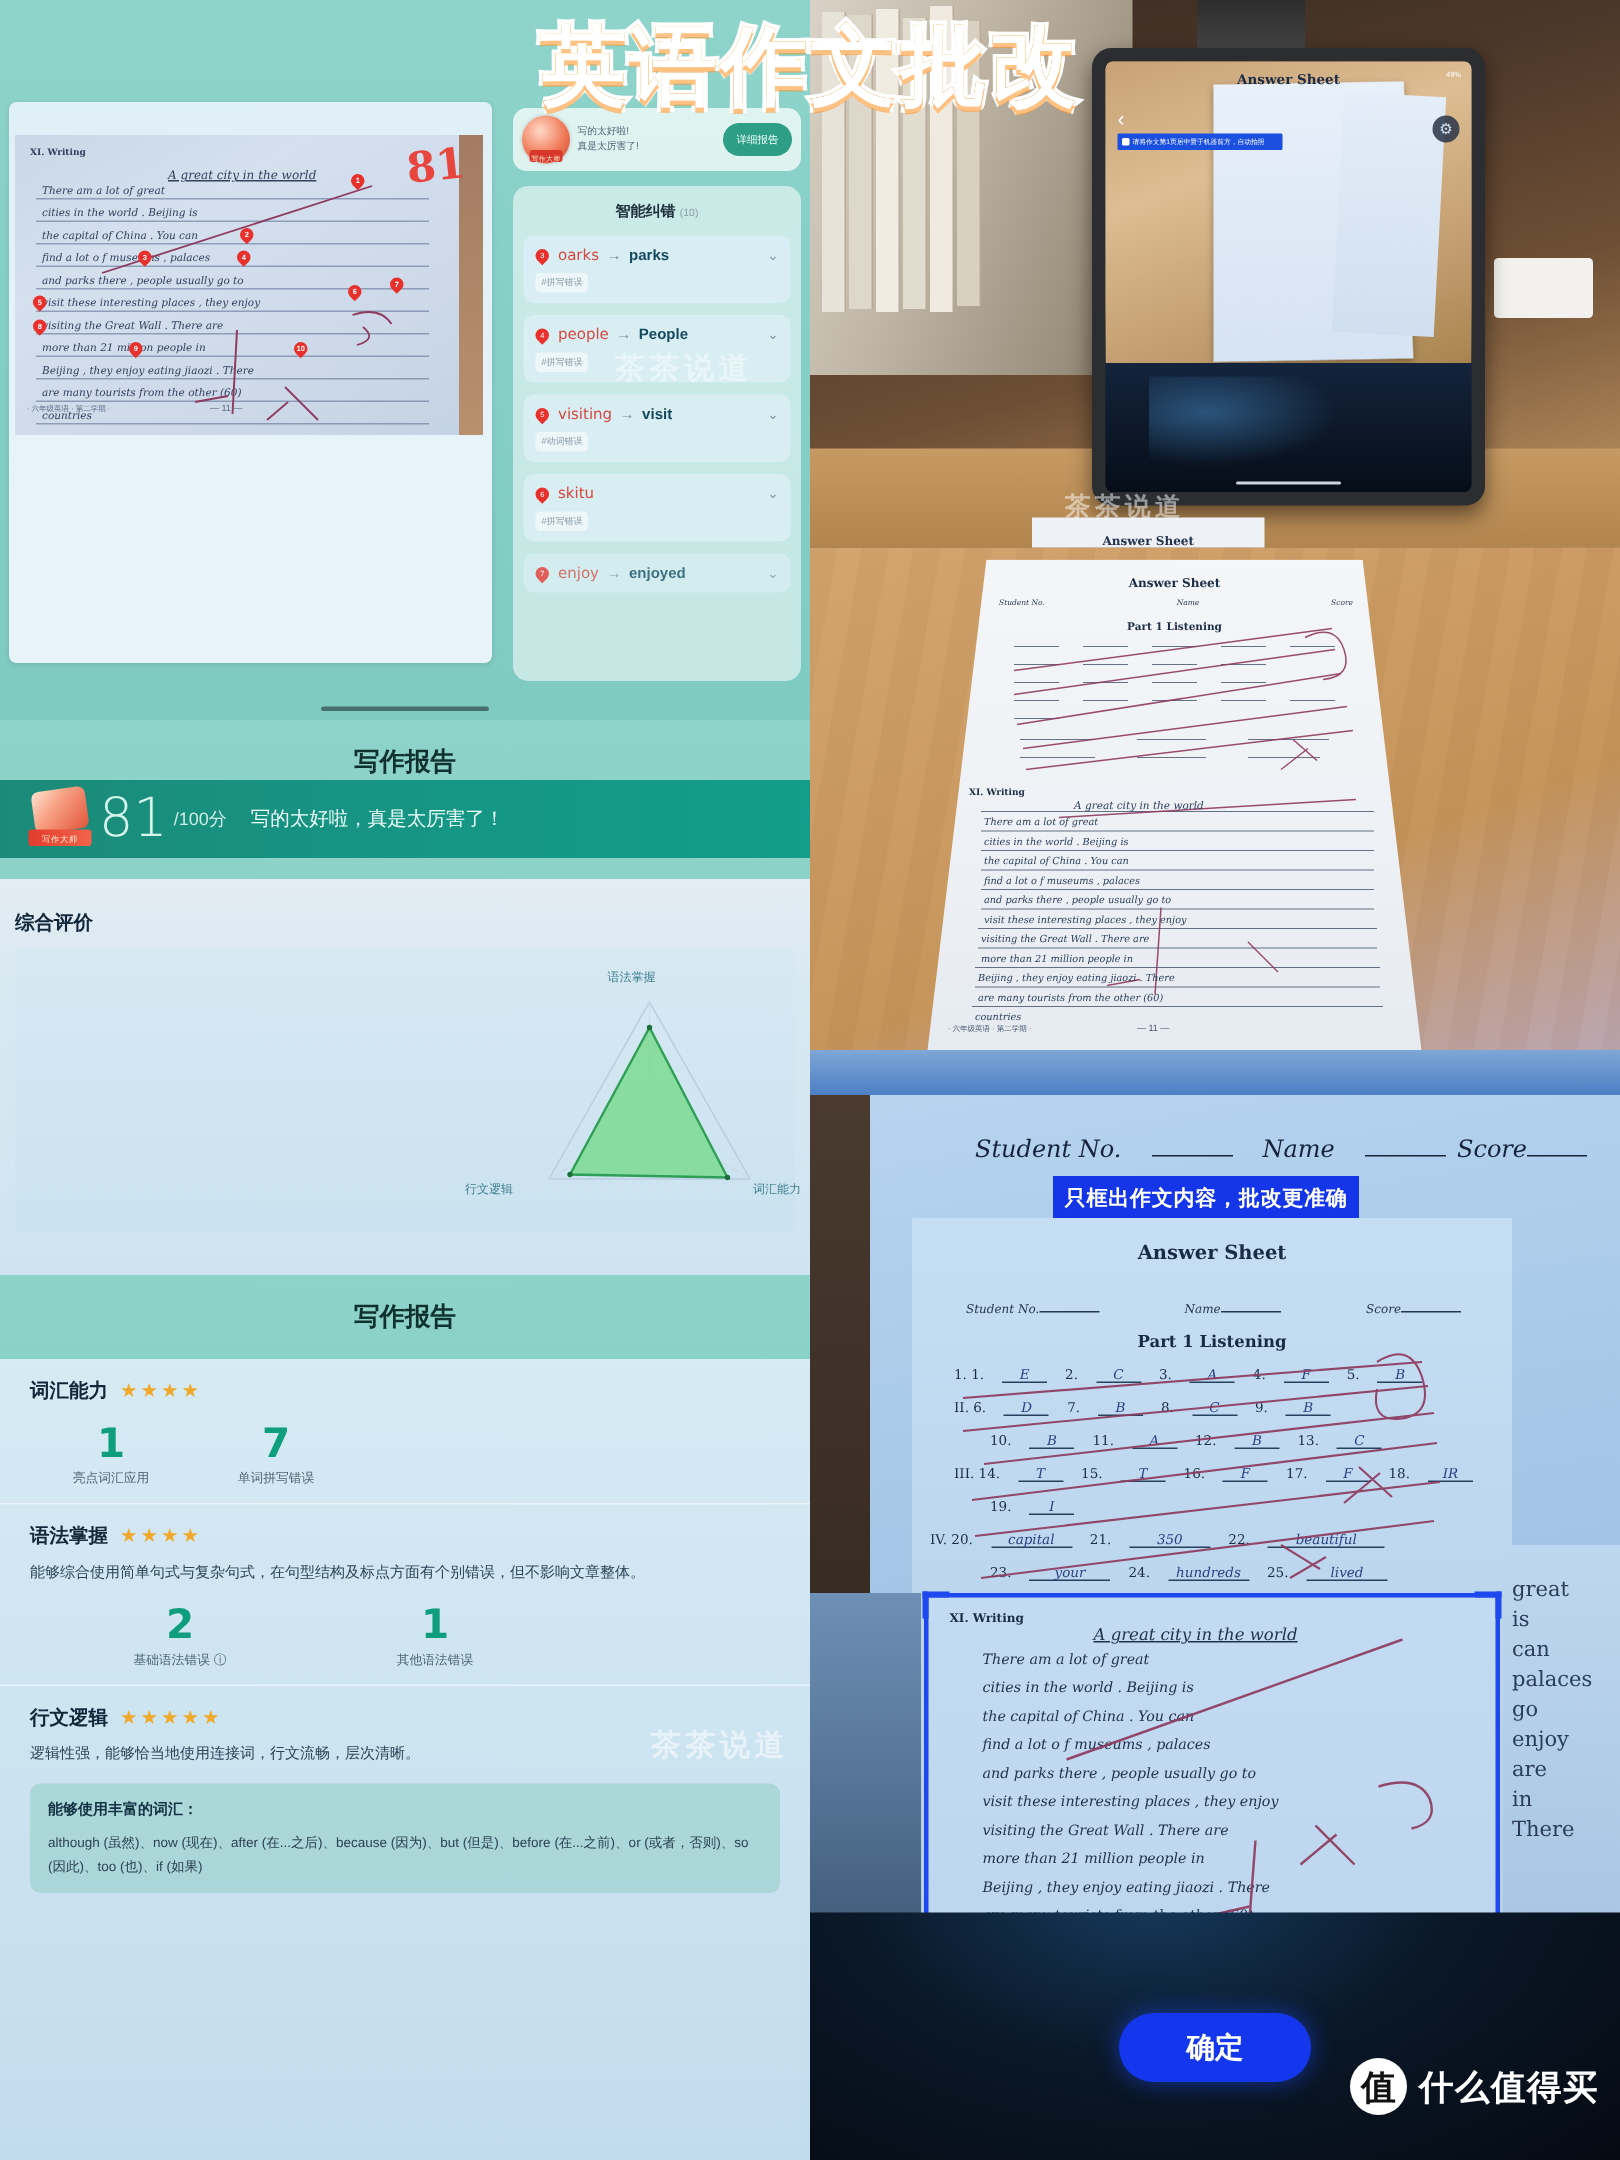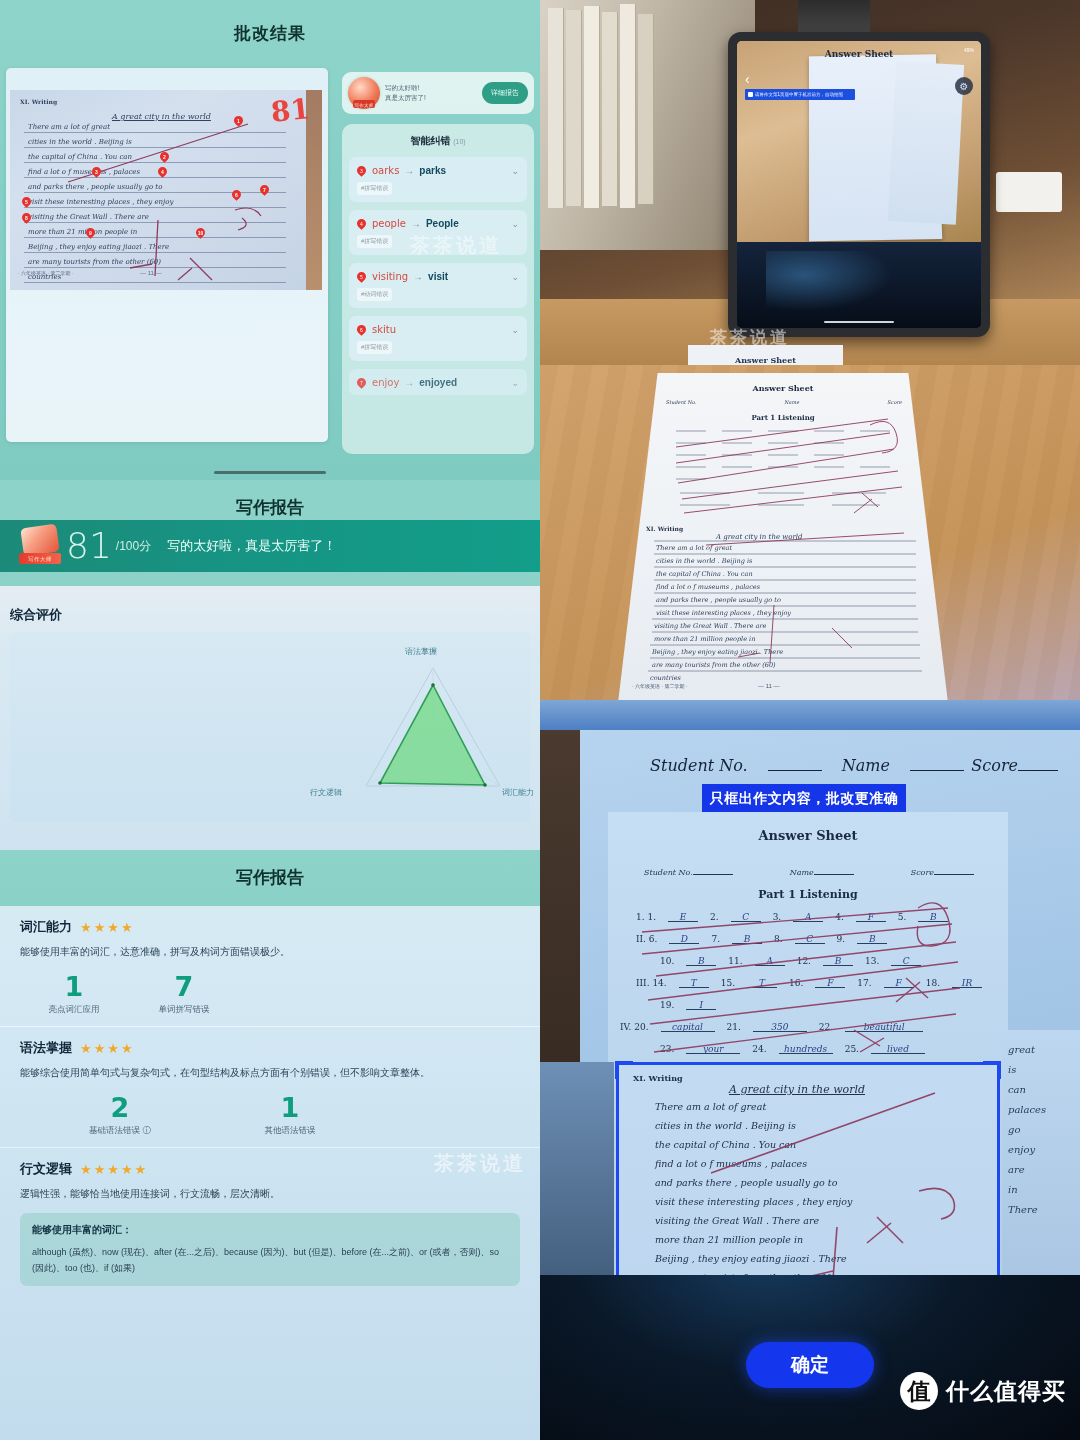--- a/index.html
+++ b/index.html
@@ -257,21 +257,20 @@
     font-weight:700; letter-spacing:3px; pointer-events:none; }
 </style>
 </head>
 <body>
 
 <div id="page">
 
   <div class="left-col">
 
     <div class="panelA">
-      <div class="panelA-title">批改结果</div>
 
       <div class="essay-card">
         <div class="essay-photo">
           <div class="woodstrip"></div>
           <div class="lined">
             <div class="ln" style="left:14px;top:42px;width:262px"></div>
             <div class="ln" style="left:14px;top:57px;width:262px"></div>
             <div class="ln" style="left:14px;top:72px;width:262px"></div>
             <div class="ln" style="left:14px;top:87px;width:262px"></div>
             <div class="ln" style="left:14px;top:102px;width:262px"></div>
@@ -473,21 +472,20 @@
         <h2>写作报告</h2>
       </div>
 
       <div style="position:absolute;left:0;top:56px;width:540px;">
 
         <div class="sec">
           <div class="sec-h">
             <span class="nm">词汇能力</span>
             <span class="stars">★★★★</span>
           </div>
-          <div class="sec-desc">能够使用丰富的词汇，达意准确，拼写及构词方面错误极少。</div>
           <div class="stat-row">
             <div class="stat" style="width:108px">
               <div class="v">1</div>
               <div class="k">亮点词汇应用</div>
             </div>
             <div class="stat" style="width:112px">
               <div class="v">7</div>
               <div class="k">单词拼写错误</div>
             </div>
           </div>
@@ -807,22 +805,22 @@
           </g>
         </svg>
 
         <div style="position:absolute;left:12px;bottom:10px;font-size:6px;color:#3b4e68">· 六年级英语 · 第二学期 ·</div>
         <div style="position:absolute;left:186px;bottom:10px;font-size:8px;color:#3b4e68">— 11 —</div>
         <div class="wm" style="left:104px;bottom:4px;font-size:21px;color:rgba(255,255,255,.6)">茶茶说道</div>
       </div>
 
       <div class="p3-sideL"></div>
       <div class="p3-sideR">
-        <div style="position:absolute;left:6px;top:10px;font-family:'DejaVu Serif',serif;
-                    font-style:italic;font-size:10px;color:#2a3c58;line-height:20px">
+        <div style="position:absolute;left:6px;top:20px;font-family:'DejaVu Serif',serif;
+                    font-size:14px;color:#2a3c58;line-height:20px">
           <div>great</div>
           <div>is</div>
           <div>can</div>
           <div>palaces</div>
           <div>go</div>
           <div>enjoy</div>
           <div>are</div>
           <div>in</div>
           <div>There</div>
         </div>
@@ -831,14 +829,18 @@
       <div class="p3-dark"></div>
       <div class="ok-btn">确定</div>
 
       <div class="smzdm">
         <div class="lg">值</div>
         <div class="tx">什么值得买</div>
       </div>
     </div>
   </div>
 
+  <div class="bigtitle">
+    <span>英语作文批改</span>
+    <span class="inner">英语作文批改</span>
+  </div>
 
 </div>
 
 </body></html>

